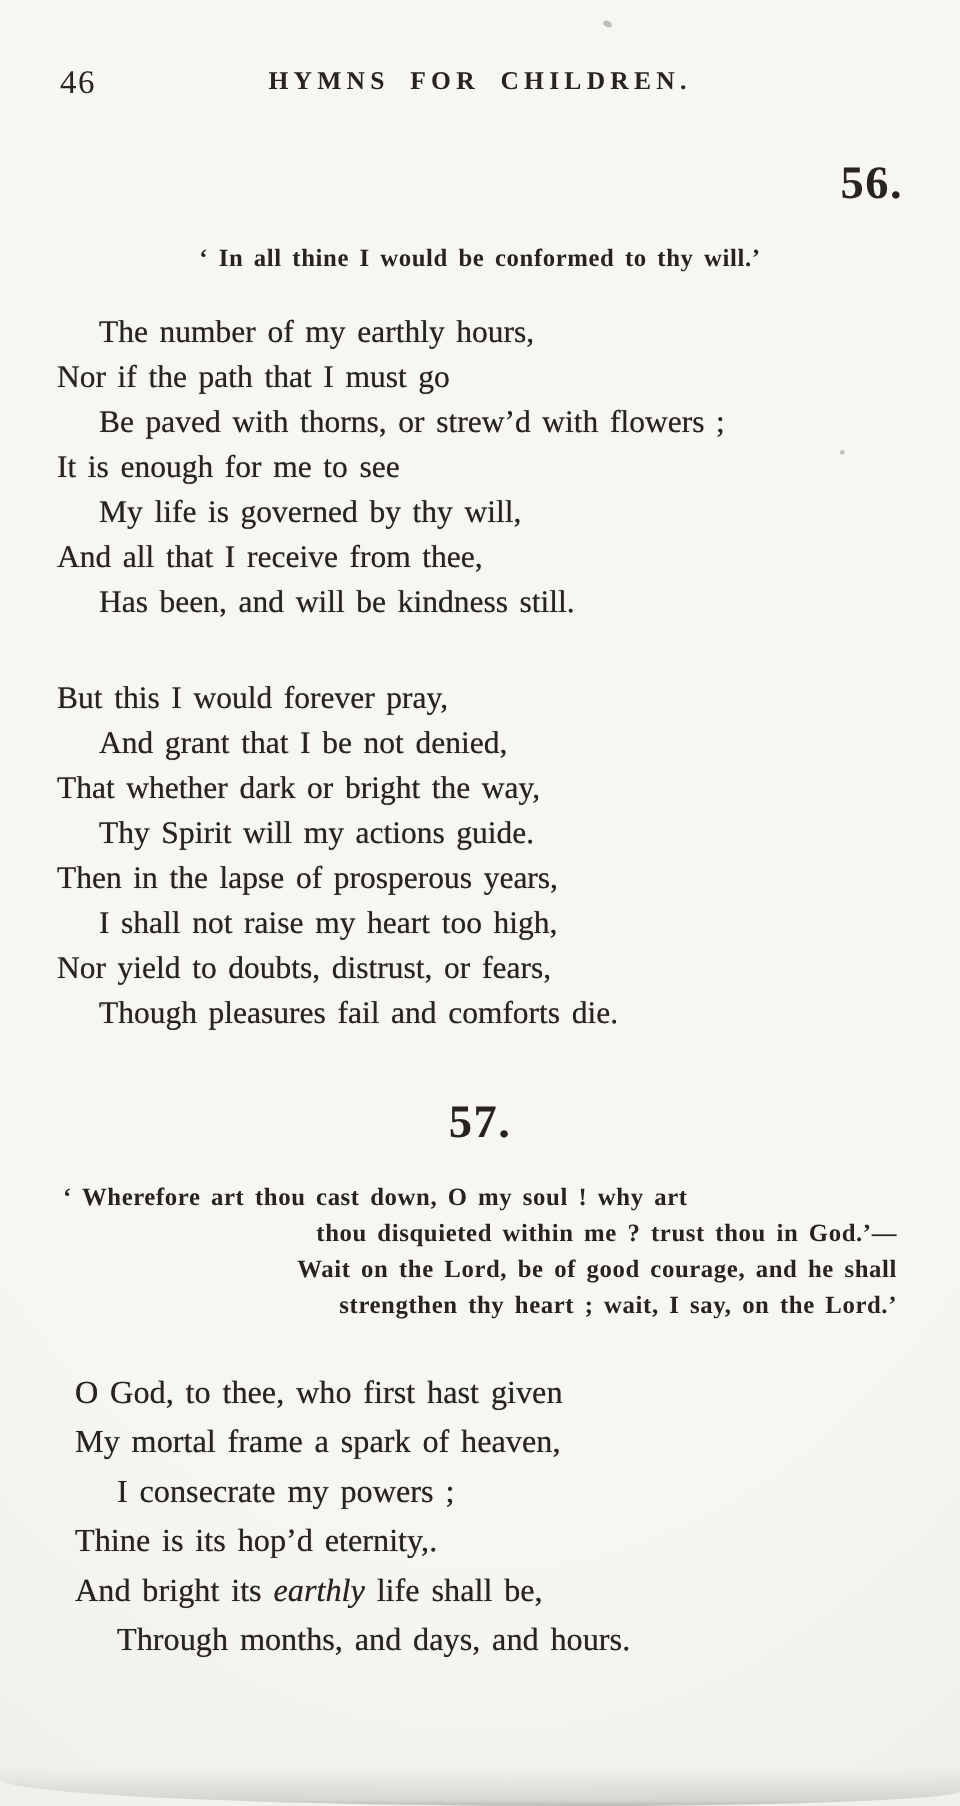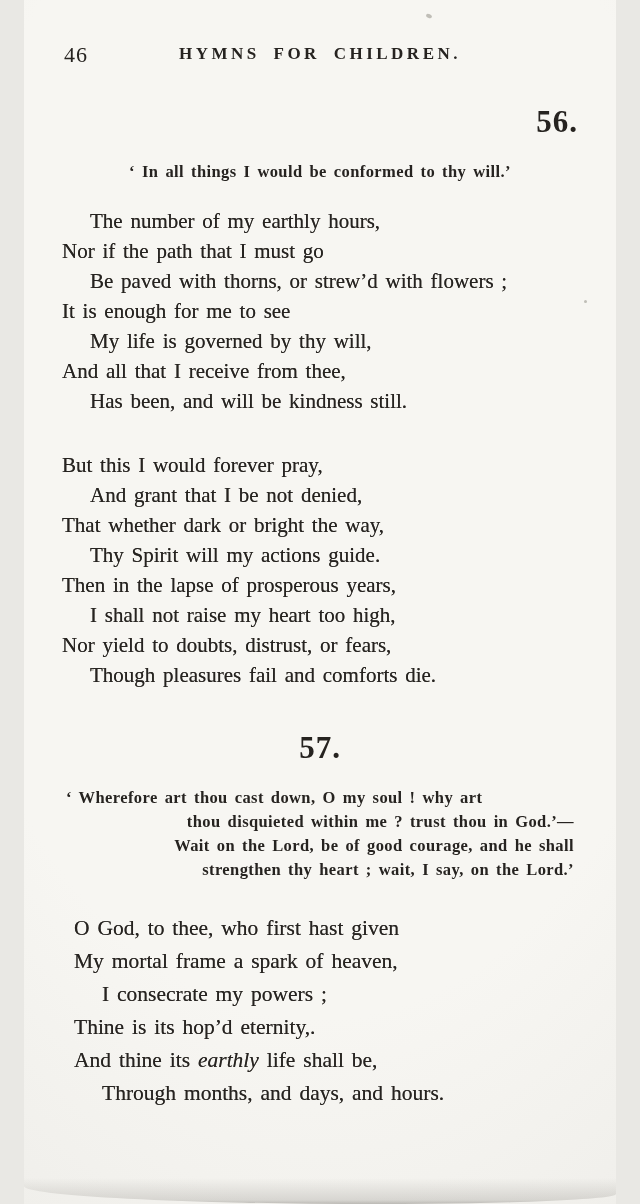--- a/index.html
+++ b/index.html
@@ -3,21 +3,21 @@
 <meta charset="utf-8">
 <style>
   html, body {
     margin: 0;
     padding: 0;
     background: #e9e8e4;
     font-family: "Liberation Serif", "DejaVu Serif", serif;
   }
   .page {
     position: relative;
-    width: 592px;
+    width: 640px;
     height: 1204px;
     margin: 0 auto;
     overflow: hidden;
     color: #262320;
     background:
       radial-gradient(ellipse 120% 90% at 50% 35%, #f7f6f2 55%, #efeeea 88%, #e8e7e2 100%);
     box-sizing: border-box;
     padding: 40px 38px 0 38px;
   }
   .page::after {
@@ -98,21 +98,21 @@
   <div class="speck" style="left:66px; top:668px; width:4px; height:3px;"></div>
 
   <div class="running-head">
     <span class="page-number">46</span>
     <span class="running-title">HYMNS FOR CHILDREN.</span>
   </div>
 
   <div class="hymn hymn-56">
     <div class="hymn-number">56.</div>
     <div class="epigraph ep-center">
-        <div class="ep-line">‘ In all things I would be conformed to thy will.’</div>
+        <div class="ep-line">‘ In all thine I would be conformed to thy will.’</div>
       </div>
     <div class="stanzas">
         <div class="stanza">
           <div class="line ind"><span>The number of my earthly hours,</span></div>
           <div class="line"><span>Nor if the path that I must go</span></div>
           <div class="line ind"><span>Be paved with thorns, or strew’d with flowers ;</span></div>
           <div class="line"><span>It is enough for  me to see</span></div>
           <div class="line ind"><span>My life is governed by thy will,</span></div>
           <div class="line"><span>And all that I receive from thee,</span></div>
           <div class="line ind"><span>Has been, and will be kindness still.</span></div>
@@ -137,19 +137,19 @@
         <div class="ep-line hang">thou disquieted within me ?  trust thou in God.’—</div>
         <div class="ep-line hang">Wait  on  the Lord, be of good courage, and he shall</div>
         <div class="ep-line hang">strengthen thy heart ;  wait, I say, on the Lord.’</div>
       </div>
     <div class="stanzas">
         <div class="stanza">
           <div class="line"><span>O God, to thee, who first hast given</span></div>
           <div class="line"><span>My mortal frame a spark of heaven,</span></div>
           <div class="line ind"><span>I consecrate my powers ;</span></div>
           <div class="line"><span>Thine is its hop’d eternity,.</span></div>
-          <div class="line"><span>And thine its </span><span class="it">earthly</span><span> life shall be,</span></div>
+          <div class="line"><span>And bright its </span><span class="it">earthly</span><span> life shall be,</span></div>
           <div class="line ind"><span>Through months, and days, and hours.</span></div>
         </div>
       </div>
   </div>
 
 </div>
 
 </body></html>

